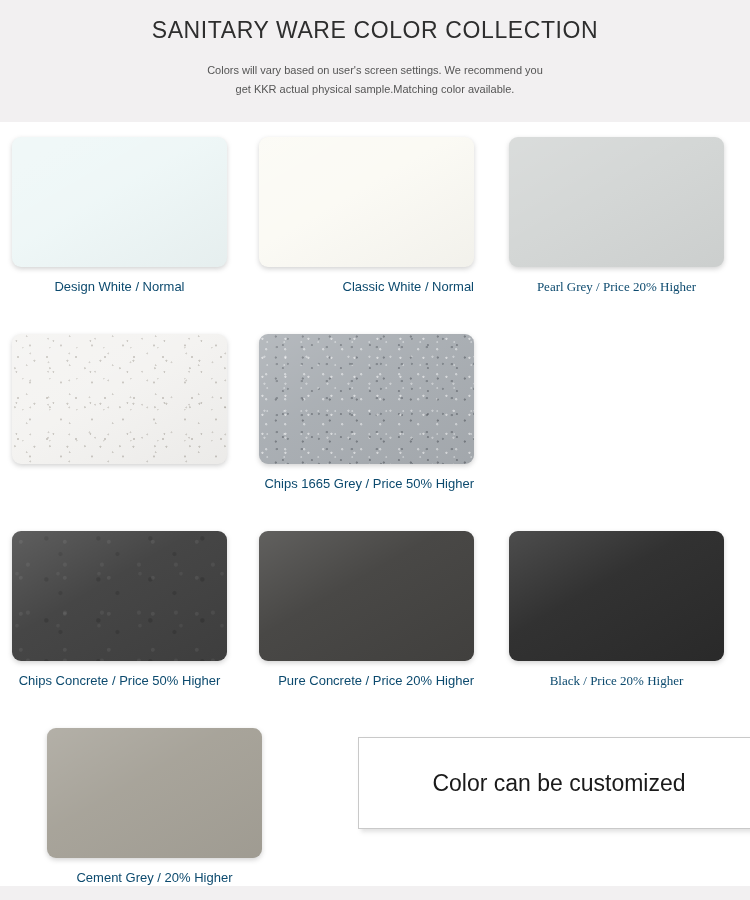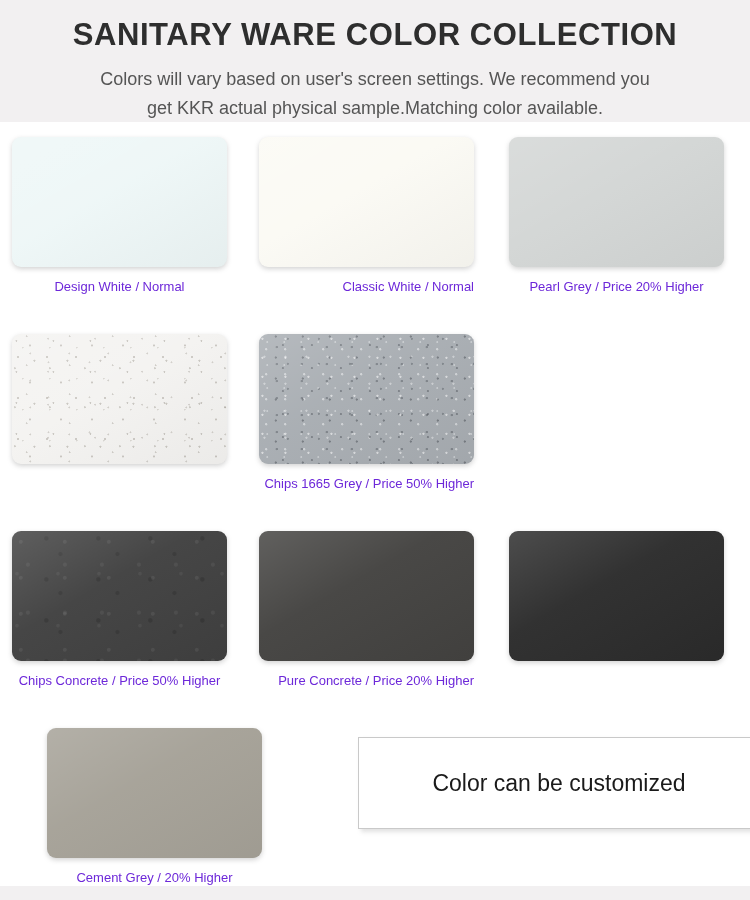--- a/index.html
+++ b/index.html
@@ -19,31 +19,31 @@
 
   
   .header {
     background:#f2f0f1;
     height:122px;
     padding-top:17px;
     text-align:center;
   }
 
   .header-title {
-    font-size:31px;
-    font-weight:700;
+    font-size:23px;
+    font-weight:400;
     color:#2e2e2e;
     letter-spacing:0.6px;
     line-height:1.15;
     white-space:nowrap;
   }
 
   .header-sub {
-    margin-top:12px;
-    font-size:18px;
+    margin-top:18px;
+    font-size:11px;
     color:#555555;
     line-height:1.65;
   }
   .header-sub div { white-space:nowrap; }
 
   
   .grid {
     position:relative;
     padding:0 0 0 0;
   }
@@ -70,29 +70,29 @@
   }
 
   
   .cell.c0 .swatch { margin-left:12px; }
   .cell.c1 .swatch { margin-left:9px;  }
   .cell.c2 .swatch { margin-left:9px;  }
 
   .caption {
     margin-top:12px;
     font-size:13px;
-    color:#6d28d9;
+    color:#0c4a6e;
     white-space:nowrap;
   }
   .cell.c0 .caption { margin-left:12px; }
   .cell.c1 .caption { margin-left:9px;  }
   .cell.c2 .caption { margin-left:9px;  }
   .cell.c0 .caption.ctr { text-align:center; width:215px; }
   .cell.c1 .caption.ctr { text-align:right; width:215px; }
-  .cell.c2 .caption.ctr { text-align:center; width:215px; }
+  .cell.c2 .caption.ctr { text-align:center; width:215px;font-family:Liberation Serif, serif; }
 
   
   .tex-speck::after {
     content:"";
     position:absolute;
     inset:0;
     background-image:
       radial-gradient(circle at 12% 22%, rgba(150,145,135,.45) 0.7px, transparent 1.2px),
       radial-gradient(circle at 34% 8%,  rgba(150,145,135,.40) 0.7px, transparent 1.2px),
       radial-gradient(circle at 58% 31%, rgba(150,145,135,.45) 0.8px, transparent 1.3px),
@@ -222,20 +222,21 @@
     <div class="cell c0">
       <div class="swatch sheen tex-concrete" style="background-color: rgb(64, 64, 64);"></div>
       <div class="caption ctr">Chips Concrete / Price 50% Higher</div>
     </div>
     <div class="cell c1">
       <div class="swatch sheen" style="background-color: rgb(67, 66, 64);"></div>
       <div class="caption ctr">Pure Concrete / Price 20% Higher</div>
     </div>
     <div class="cell c2">
       <div class="swatch sheen" style="background-color: rgb(43, 43, 43);"></div>
+      <div class="caption ctr">Black / Price 20% Higher</div>
     </div>
   </div>
 
   <div class="row last">
     <div class="cell c0">
       <div class="swatch sheen" style="background-color: rgb(165, 161, 151);"></div>
       <div class="caption ctr">Cement Grey / 20% Higher</div>
     </div>
     <div class="cell c1"></div>
     <div class="cell c2"></div>

